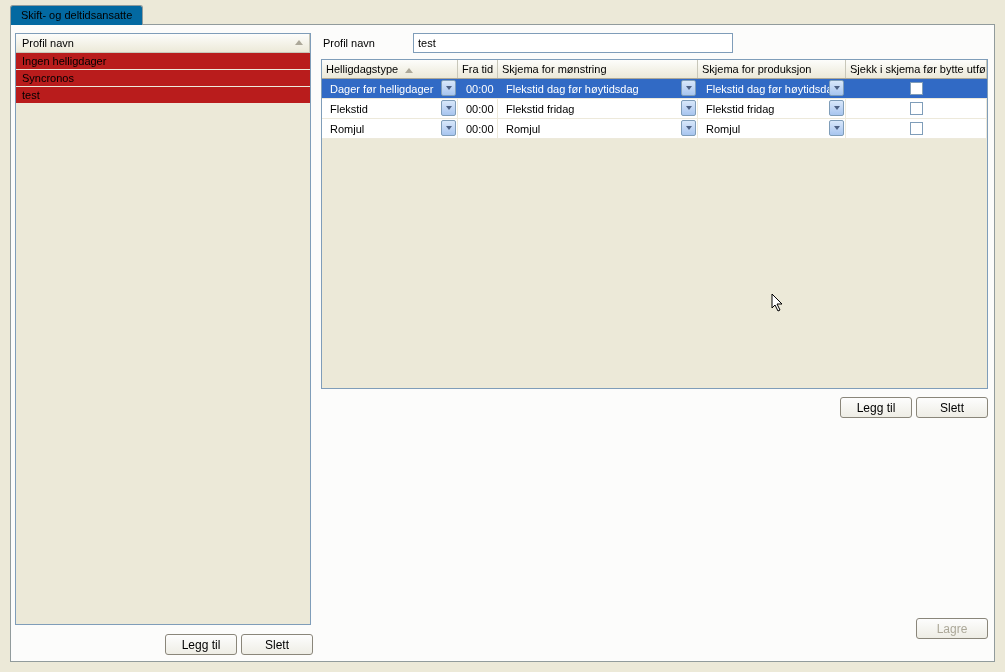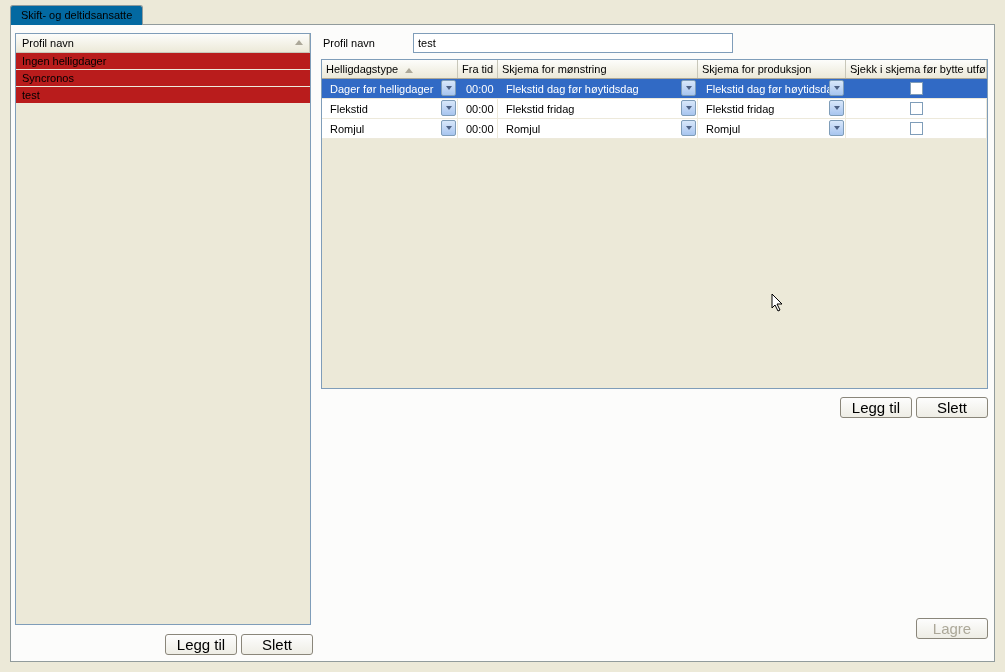--- a/index.html
+++ b/index.html
@@ -88,21 +88,21 @@
       left: 154px;
       display: flex;
       gap: 4px;
     }
     .btn {
       width: 72px;
       height: 21px;
       border: 1px solid #8a867a;
       border-radius: 3px;
       background: linear-gradient(to bottom, #fdfdfd, #eeede5);
-      font-size: 15px;
+      font-size: 12px;
       cursor: pointer;
     }
     .btn:disabled {
       color: #aca899;
     }
     .right-area {
       position: absolute;
       left: 310px;
       top: 8px;
       right: 6px;

